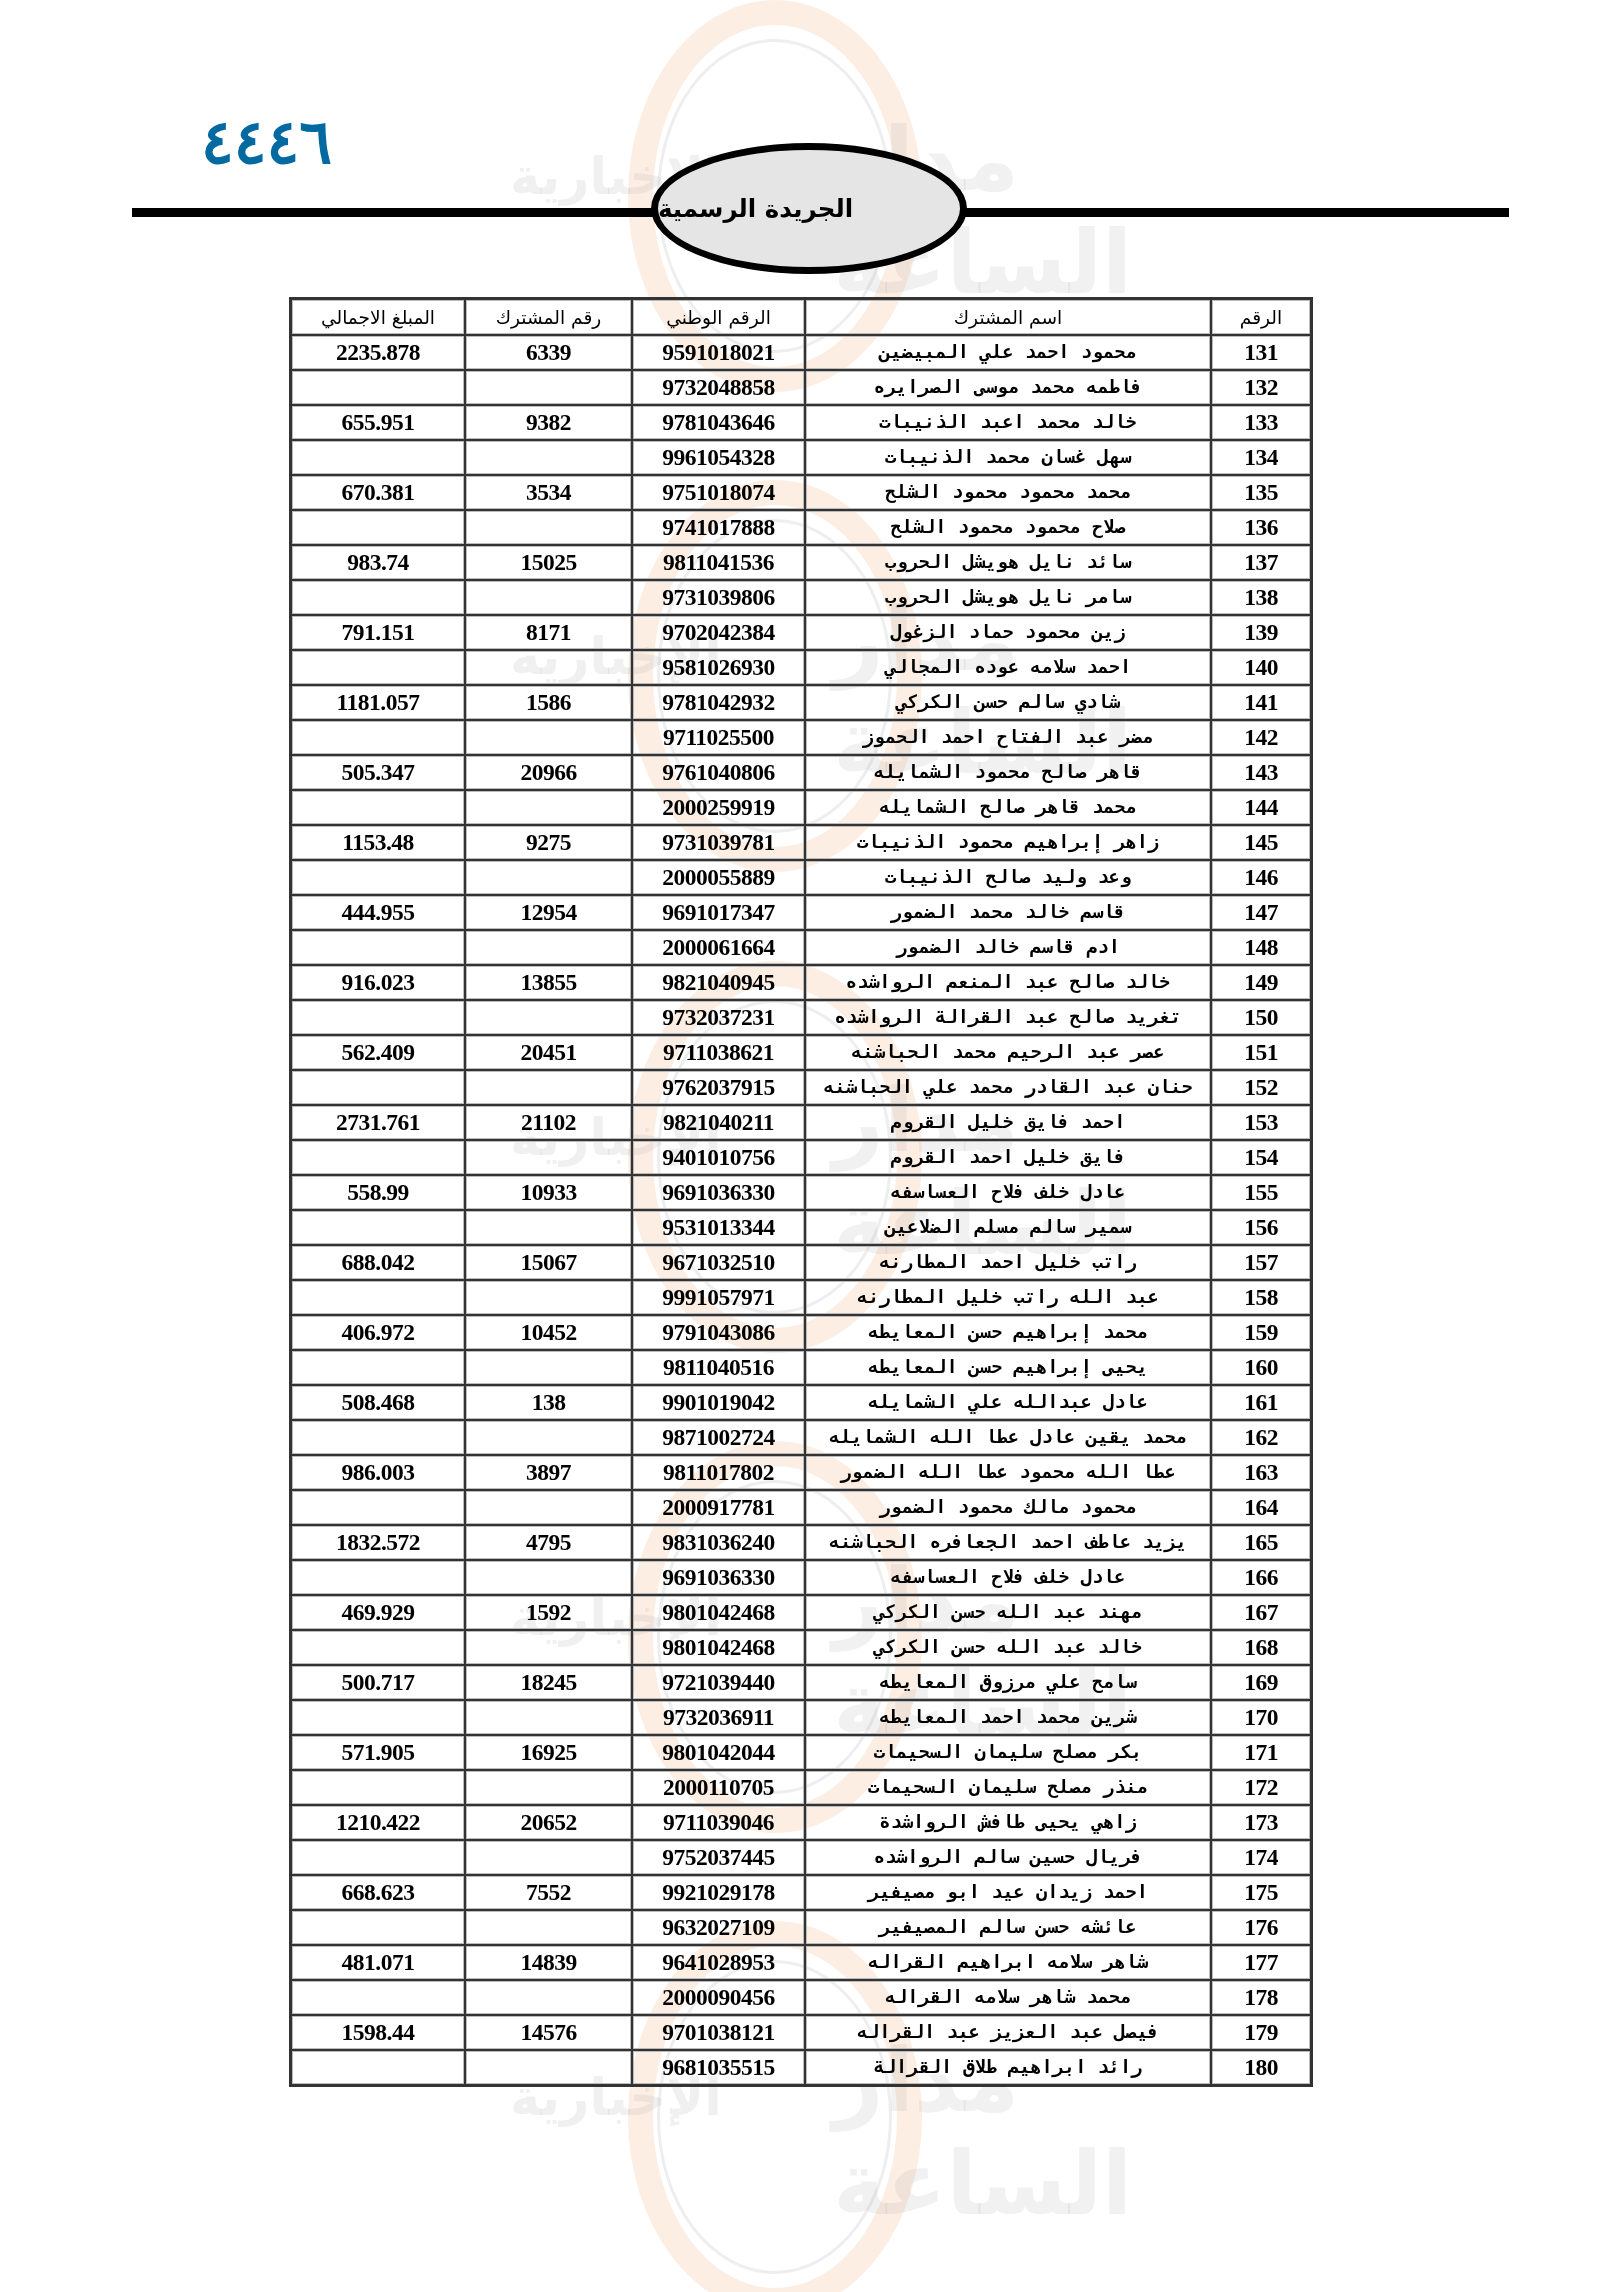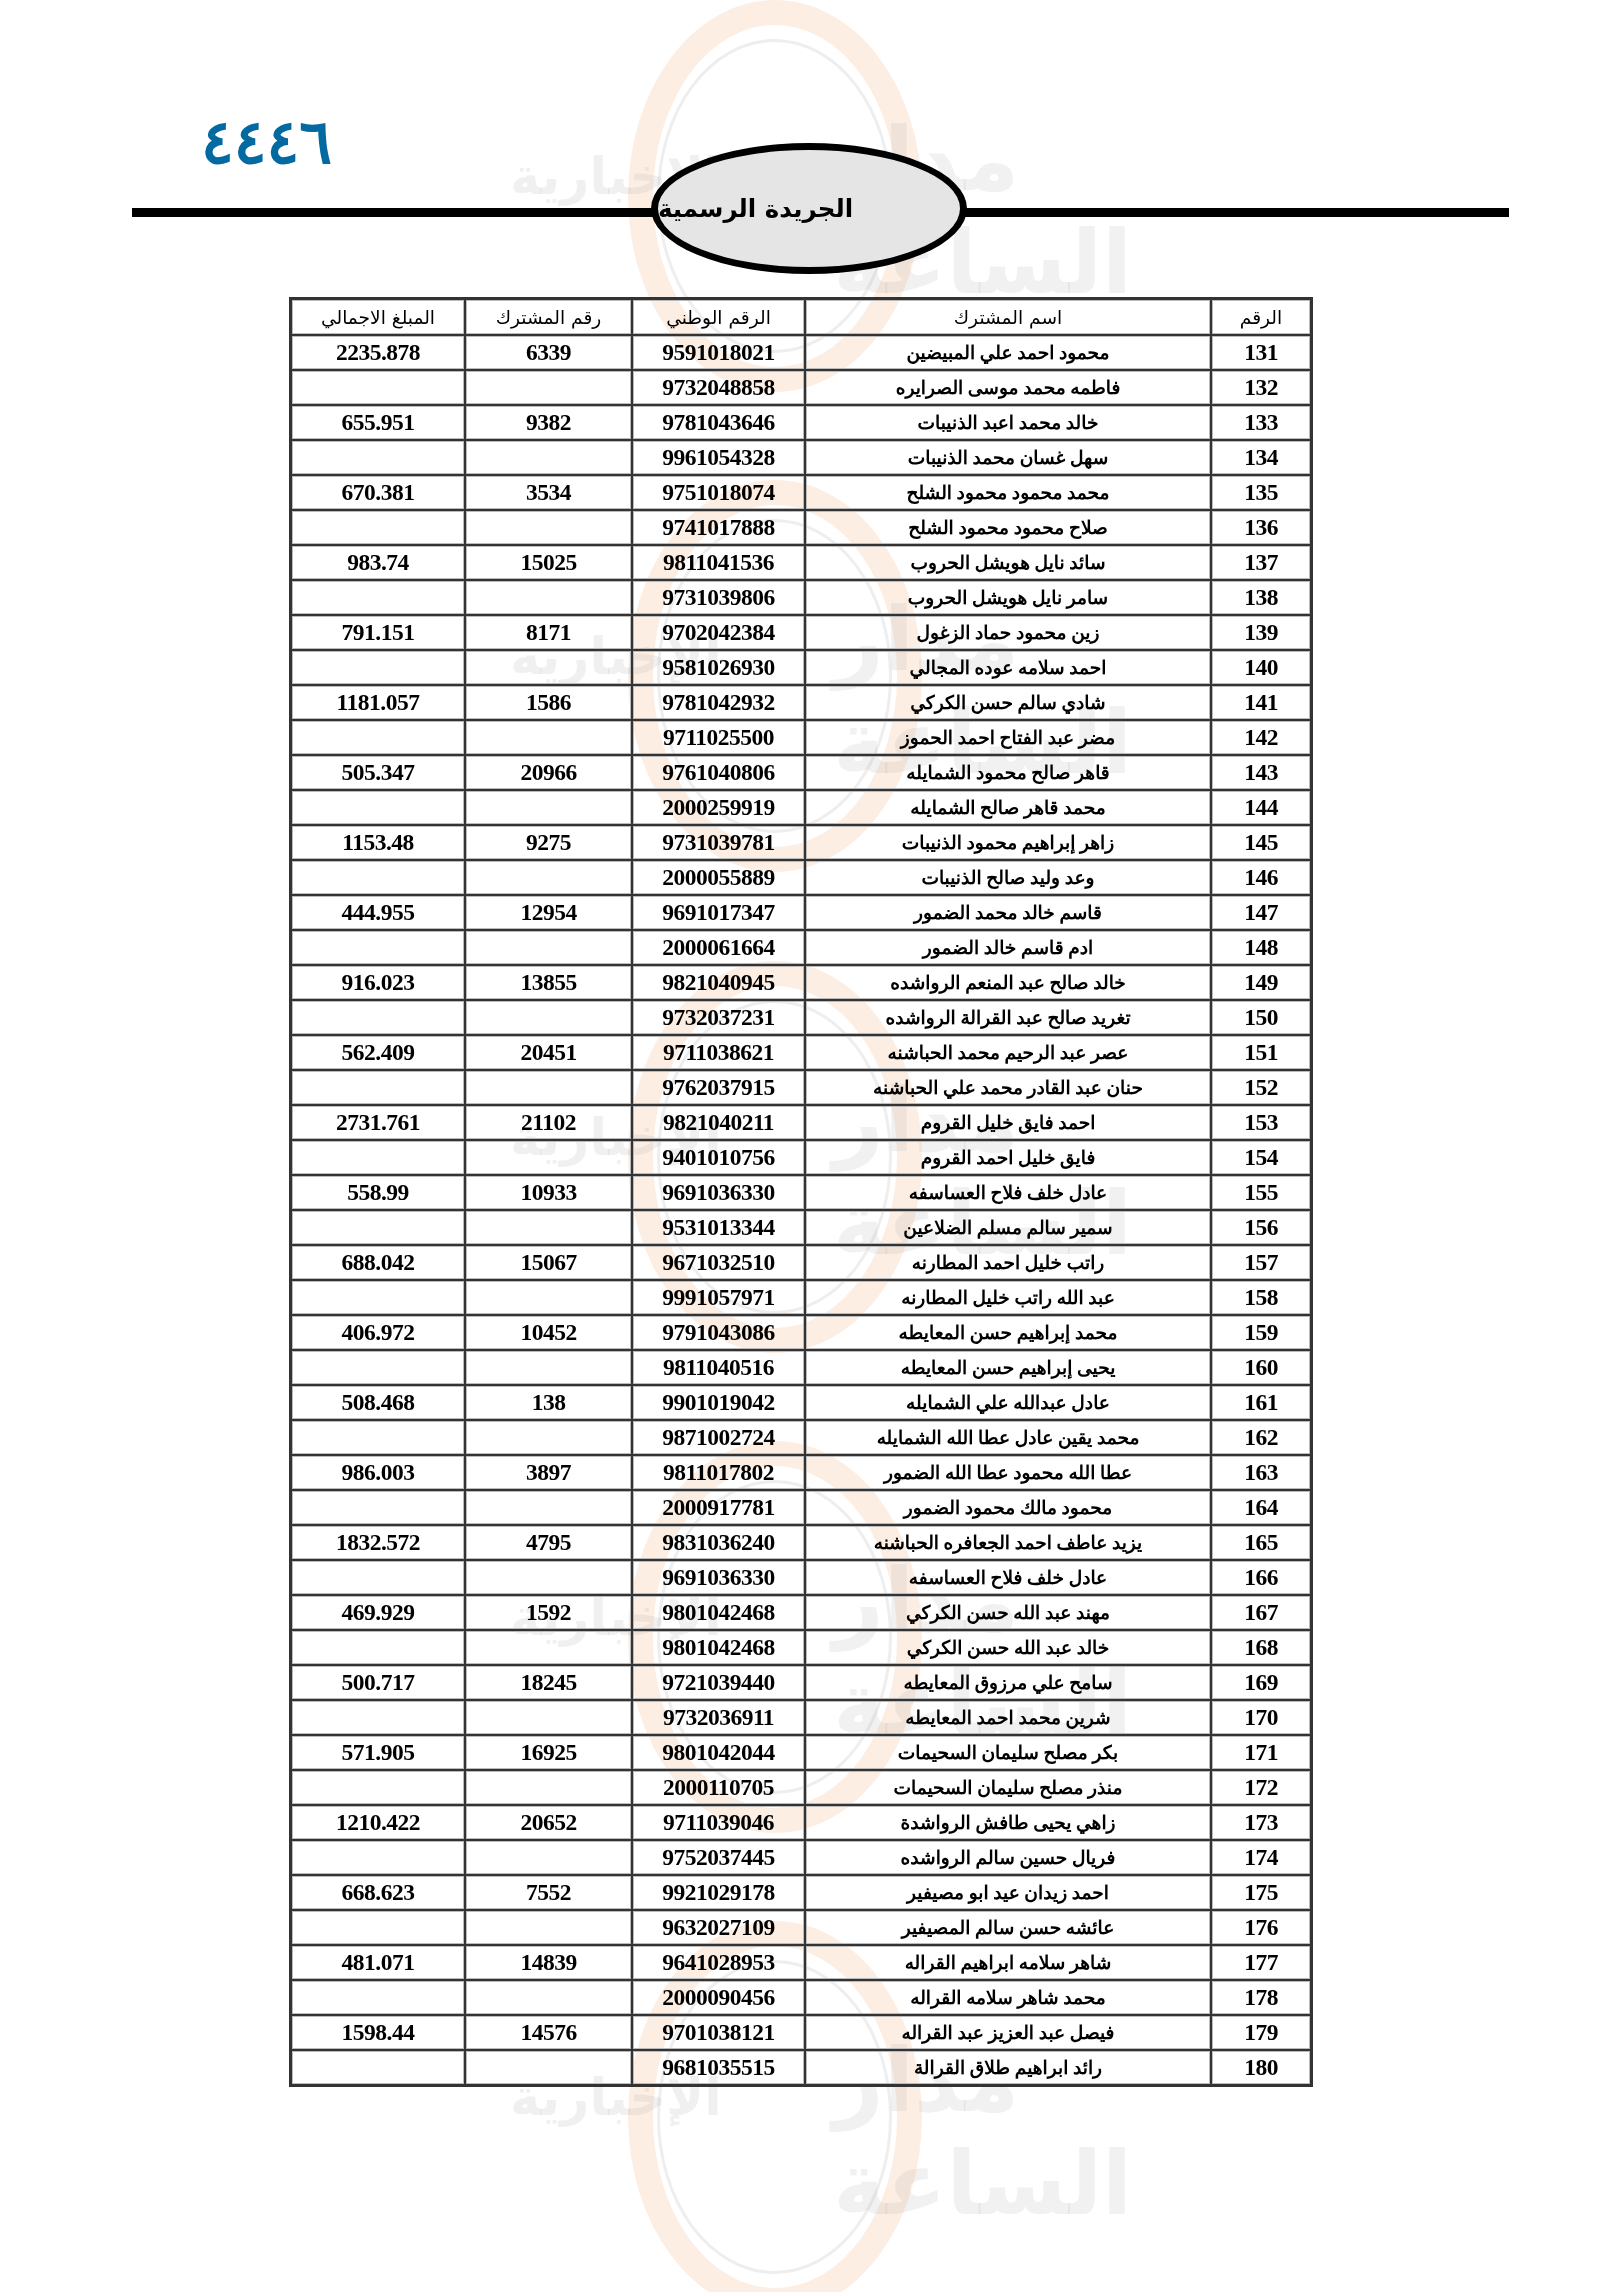--- a/index.html
+++ b/index.html
@@ -50,21 +50,21 @@
       height: 33px; padding: 0; text-align: center; vertical-align: middle; color: #000;
     }
     th {
       font-family: "DejaVu Sans", sans-serif; font-weight: normal; font-size: 18.6px; height: 34px;
     }
     td.num, td.nid, td.sub, td.amt {
       font-family: "Liberation Serif", serif; font-weight: bold; font-size: 23.5px; direction: ltr;
       letter-spacing: -0.5px;
     }
     td.name {
-      font-family: Liberation Serif, serif; font-weight: bold; font-size: 18.6px; direction: rtl;
+      font-family: Liberation Mono, monospace; font-weight: bold; font-size: 18.6px; direction: rtl;
     }
     col.c-num { width: 100px; }
     col.c-name { width: 406px; }
     col.c-nid { width: 173px; }
     col.c-sub { width: 167px; }
     col.c-amt { width: 174px; }
   </style>
 </head>
 <body>
 

